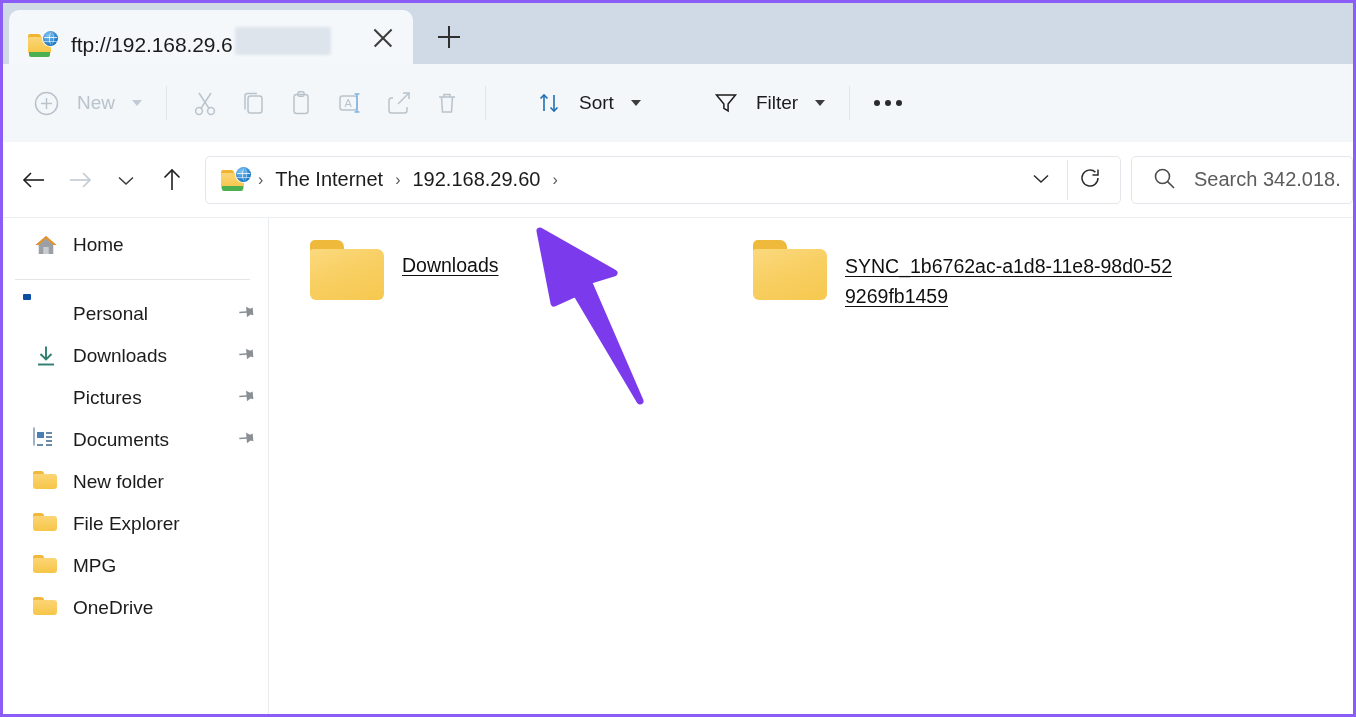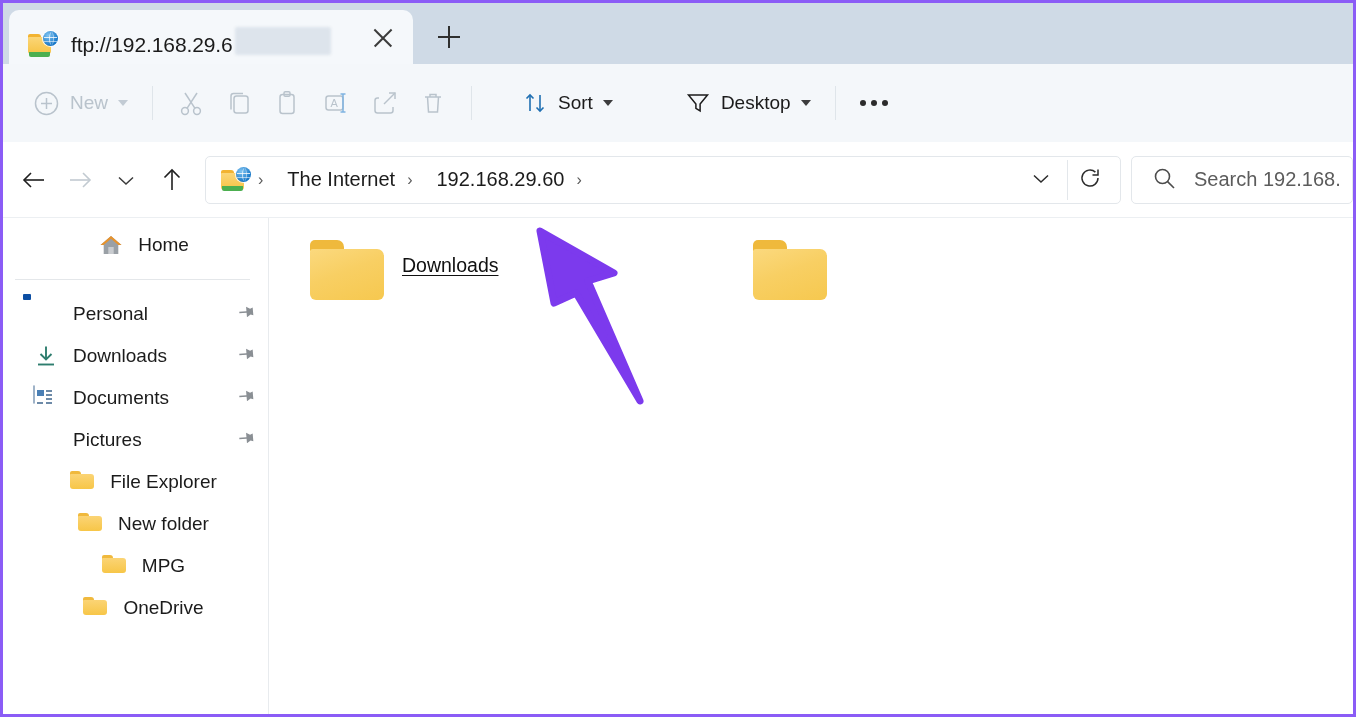--- a/index.html
+++ b/index.html
@@ -152,21 +152,21 @@
     align-items: center;
     padding-left: 20px;
     box-sizing: border-box;
   }
   .cmd {
     display: flex;
     align-items: center;
     height: 44px;
     padding: 0 10px;
     border-radius: 6px;
-    gap: 10px;
+    gap: 17px;
     color: #1b1b1b;
     font-size: 19px;
     white-space: nowrap;
   }
   .cmd.dim { color: #b9c3cc; }
   .cmd.dim svg { stroke: #b9c3cc; }
   .cmd-sep {
     width: 1px;
     height: 34px;
     background: #dfe5ea;
@@ -217,21 +217,20 @@
     padding: 0 8px 0 14px;
     box-sizing: border-box;
     position: relative;
   }
   .crumb-icon { width: 30px; height: 26px; position: relative; margin-right: 4px; }
   .crumb {
     font-size: 20px;
     color: #1b1b1b;
     padding: 4px 8px;
     white-space: nowrap;
-    margin-left: 12px;
   }
   .crumb-sep {
     font-size: 16px;
     color: #5b5b5b;
     padding: 0 4px;
   }
   .crumb-right {
     margin-left: auto;
     display: flex;
     align-items: center;
@@ -277,21 +276,20 @@
     background: #ffffff;
     overflow: hidden;
   }
   .navitem {
     height: 42px;
     display: flex;
     align-items: center;
     padding: 0 14px 0 30px;
     gap: 14px;
     position: relative;
-    justify-content: center;
   }
   .navitem .label {
     font-size: 19px;
     color: #1b1b1b;
     white-space: nowrap;
   }
   .navitem .ico {
     width: 26px; height: 24px;
     flex: 0 0 auto;
     position: relative;
@@ -548,21 +546,21 @@
 
 
     <div class="cmd-gapbig"></div>
 
     <div class="cmd">
       <span>
         <svg width="26" height="26" viewBox="0 0 26 26" fill="none" stroke="#1b1b1b" stroke-width="1.5">
           <path d="M3.5 5h19l-7.4 9v7l-4.2-2.6V14z"></path>
         </svg>
       </span>
-      <span>Desktop</span>
+      <span>Filter</span>
       <span class="chev"></span>
     </div>
 
     <div class="cmd-sep"></div>
 
     <div class="cmd">
       <span class="dots">
           <i></i>
           <i></i>
           <i></i>
@@ -639,21 +637,21 @@
       </span>
     </div>
 
     <div class="searchbox">
       <span>
         <svg width="24" height="24" viewBox="0 0 24 24" fill="none" stroke="#4c4c4c" stroke-width="1.6">
           <circle cx="10.5" cy="10.5" r="7"></circle>
             <line x1="15.6" y1="15.6" x2="22" y2="22"></line>
         </svg>
       </span>
-      <span class="ph">Search 192.168.</span>
+      <span class="ph">Search 342.018.</span>
     </div>
   </div>
 
   <div class="content">
 
     <div class="sidebar">
 
       <div class="navitem">
         <span class="ico ic-home">
           <svg width="26" height="24" viewBox="0 0 26 24">
@@ -688,51 +686,51 @@
         </span>
         <span class="label">Downloads</span>
         <span class="pin">
           <svg width="20" height="20" viewBox="0 0 20 20" fill="#8a8f94">
             <path d="M12.5 1.5 18 7l-2.6 1.2-1.1 4.3-3.2-3.2L6 14.4l-1-1 5.1-5.1-3.2-3.2L11.2 4z"></path>
           </svg>
         </span>
       </div>
 
       <div class="navitem">
+        <span class="ico"><span class="ic-pic"></span></span>
+        <span class="label">Pictures</span>
+        <span class="pin">
+          <svg width="20" height="20" viewBox="0 0 20 20" fill="#8a8f94">
+            <path d="M12.5 1.5 18 7l-2.6 1.2-1.1 4.3-3.2-3.2L6 14.4l-1-1 5.1-5.1-3.2-3.2L11.2 4z"></path>
+          </svg>
+        </span>
+      </div>
+
+      <div class="navitem">
         <span class="ico"><span class="ic-doc"></span></span>
         <span class="label">Documents</span>
         <span class="pin">
           <svg width="20" height="20" viewBox="0 0 20 20" fill="#8a8f94">
             <path d="M12.5 1.5 18 7l-2.6 1.2-1.1 4.3-3.2-3.2L6 14.4l-1-1 5.1-5.1-3.2-3.2L11.2 4z"></path>
           </svg>
         </span>
       </div>
 
       <div class="navitem">
-        <span class="ico"><span class="ic-pic"></span></span>
-        <span class="label">Pictures</span>
-        <span class="pin">
-          <svg width="20" height="20" viewBox="0 0 20 20" fill="#8a8f94">
-            <path d="M12.5 1.5 18 7l-2.6 1.2-1.1 4.3-3.2-3.2L6 14.4l-1-1 5.1-5.1-3.2-3.2L11.2 4z"></path>
-          </svg>
-        </span>
-      </div>
-
-      <div class="navitem">
         <span class="ico">
           <span class="ic-folder"><span class="tab2"></span><span class="bd"></span></span>
         </span>
-        <span class="label">File Explorer</span>
+        <span class="label">New folder</span>
       </div>
 
       <div class="navitem">
         <span class="ico">
           <span class="ic-folder"><span class="tab2"></span><span class="bd"></span></span>
         </span>
-        <span class="label">New folder</span>
+        <span class="label">File Explorer</span>
       </div>
 
       <div class="navitem">
         <span class="ico">
           <span class="ic-folder"><span class="tab2"></span><span class="bd"></span></span>
         </span>
         <span class="label">MPG</span>
       </div>
 
       <div class="navitem">
@@ -751,20 +749,21 @@
             <span class="bf-body"></span>
         </span>
         <span class="filelabel">Downloads</span>
       </div>
 
       <div class="fileitem" style="left:484px; top:18px;">
         <span class="bigfolder">
           <span class="bf-tab"></span>
             <span class="bf-body"></span>
         </span>
+        <span class="filelabel wrapped">SYNC_1b6762ac-a1d8-11e8-98d0-529269fb1459</span>
       </div>
 
     </div>
   </div>
 
   <div class="arrow">
     <svg width="150" height="180" viewBox="0 0 150 180">
       <path d="M22 6 L96 48 L70 56 L122 176 L58 68 L36 78 Z" fill="#7c3aed" stroke="#7c3aed" stroke-width="7" stroke-linejoin="round" stroke-linecap="round"></path>
     </svg>
   </div>

